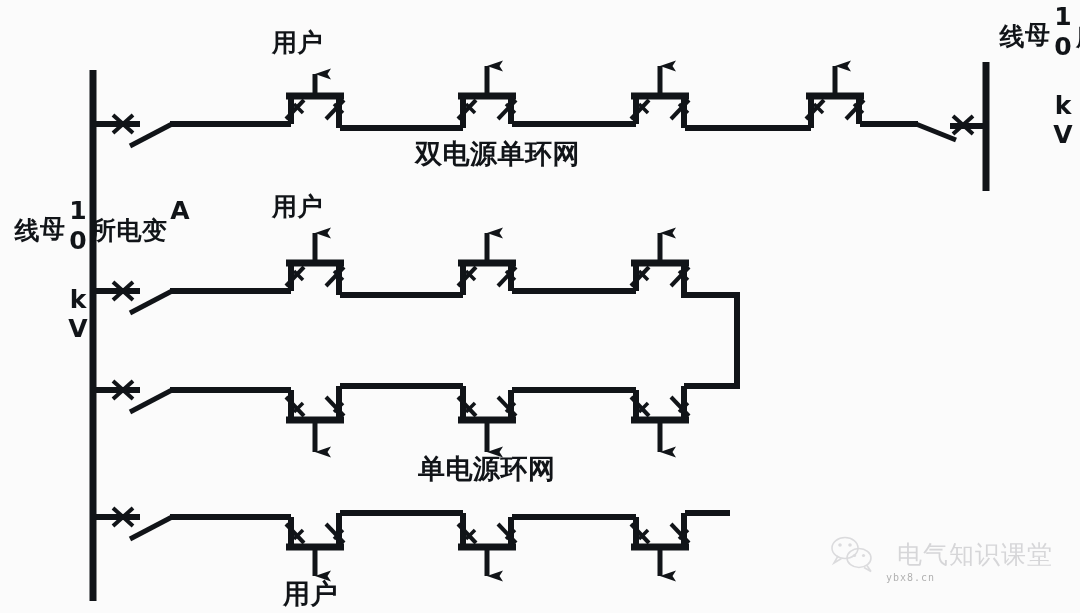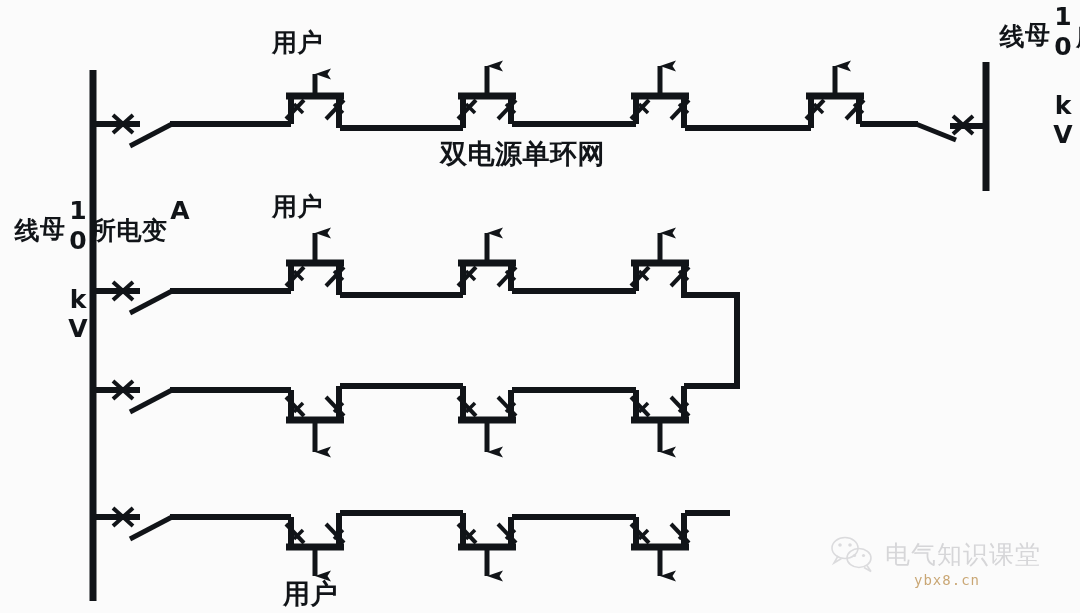--- a/index.html
+++ b/index.html
@@ -54,41 +54,40 @@
     position: absolute;
     left: 828px;
     top: 534px;
     width: 244px;
     height: 70px;
     opacity: 0.55;
   }
   #wm-row {
     display: flex;
     align-items: center;
-    gap: 9px;
+    gap: 21px;
     text-align: right;
   }
   #wm-text {
     font-family: "DejaVu Sans", "Liberation Sans", sans-serif;
     font-size: 25px;
     color: #b9b9bd;
     font-weight: normal;
     letter-spacing: 1px;
     white-space: nowrap;
   }
   #wm-url {
     position: absolute;
     left: 58px;
     top: 38px;
     font-family: "DejaVu Sans Mono", "Liberation Mono", monospace;
-    font-size: 14px;
-    color: #a16207;
+    font-size: 10px;
+    color: #737373;
     letter-spacing: 1px;
     white-space: nowrap;
-    margin-left: 28px;
   }
 </style>
 </head>
 <body>
 
 <div id="diagram-root">
 
   <svg id="schematic" width="1080" height="613" viewBox="0 0 1080 613">
     <defs>
       <marker id="arrUp" viewBox="0 0 12 16" refX="6" refY="0" markerWidth="12" markerHeight="16" orient="auto-start-reverse" markerUnits="userSpaceOnUse">
@@ -323,24 +322,25 @@
 或
 开
 闭
 所
 10 kV
 母
 线</div>
 
   <div class="lbl cjk ttl-small" style="left:272px; top:30px;">用户</div>
 
-  <div class="lbl cjk ttl-center" style="left:415px; top:140px;margin-left:25px;">双电源单环网</div>
+  <div class="lbl cjk ttl-center" style="left:415px; top:140px;">双电源单环网</div>
 
   <div class="lbl cjk ttl-small" style="left:272px; top:194px;">用户</div>
 
+  <div class="lbl cjk ttl-center" style="left:418px; top:455px;">单电源环网</div>
 
   <div class="lbl cjk ttl-center" style="left:283px; top:580px;">用户</div>
 
 
   <div id="watermark">
     <div id="wm-row">
       <svg width="48" height="40" viewBox="0 0 48 40">
         <g fill="none" stroke="#c2c2c6" stroke-width="1.6">
           <ellipse cx="17" cy="14" rx="13" ry="10.5"></ellipse>
           <path d="M10 22 L6 29 L13.5 24.5"></path>

